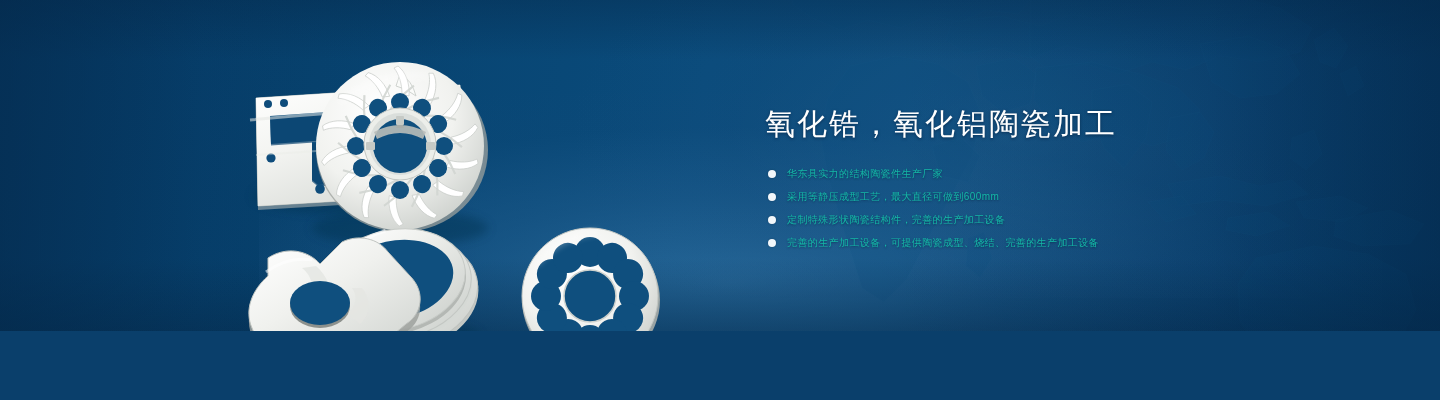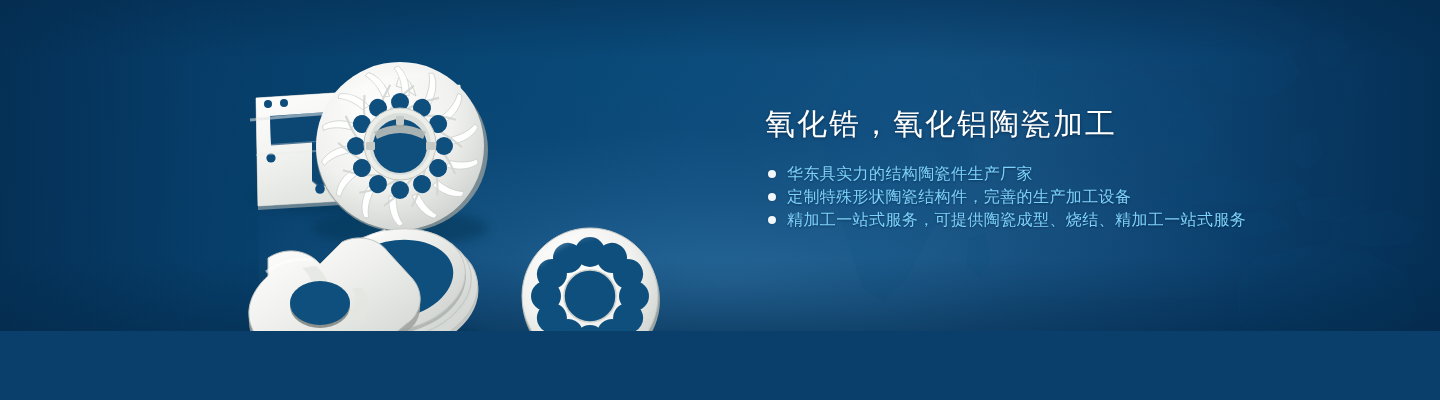--- a/index.html
+++ b/index.html
@@ -105,22 +105,22 @@
     width: 8px;
     height: 8px;
     border-radius: 50%;
     background: #f2f7fb;
     margin-right: 11px;
     margin-left: 3px;
     flex: 0 0 auto;
     box-shadow: 0 0 2px rgba(0,0,0,0.25);
   }
   .bullet-text {
-    color: #7dd3fc;
-    font-size: 16px;
+    color: #14b8a6;
+    font-size: 10px;
     line-height: 23px;
     letter-spacing: 0.4px;
     white-space: nowrap;
     text-shadow: 0 1px 2px rgba(0,20,45,0.45);
   }
 </style>
 </head>
 <body>
 
 <div id="banner">
@@ -491,22 +491,26 @@
 
   <div class="copy">
     <h1 class="headline">氧化锆，氧化铝陶瓷加工</h1>
     <ul class="bullets">
       <li class="bullet-row">
         <span class="dot"></span>
         <span class="bullet-text">华东具实力的结构陶瓷件生产厂家</span>
       </li>
       <li class="bullet-row">
         <span class="dot"></span>
+        <span class="bullet-text">采用等静压成型工艺，最大直径可做到600mm</span>
+      </li>
+      <li class="bullet-row">
+        <span class="dot"></span>
         <span class="bullet-text">定制特殊形状陶瓷结构件，完善的生产加工设备</span>
       </li>
       <li class="bullet-row">
         <span class="dot"></span>
-        <span class="bullet-text">精加工一站式服务，可提供陶瓷成型、烧结、精加工一站式服务</span>
+        <span class="bullet-text">完善的生产加工设备，可提供陶瓷成型、烧结、完善的生产加工设备</span>
       </li>
     </ul>
   </div>
 
 </div>
 
 </body></html>

